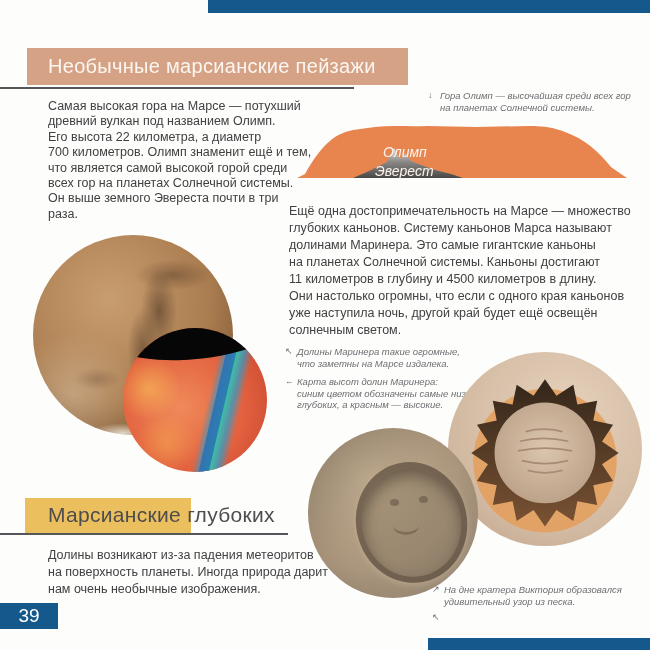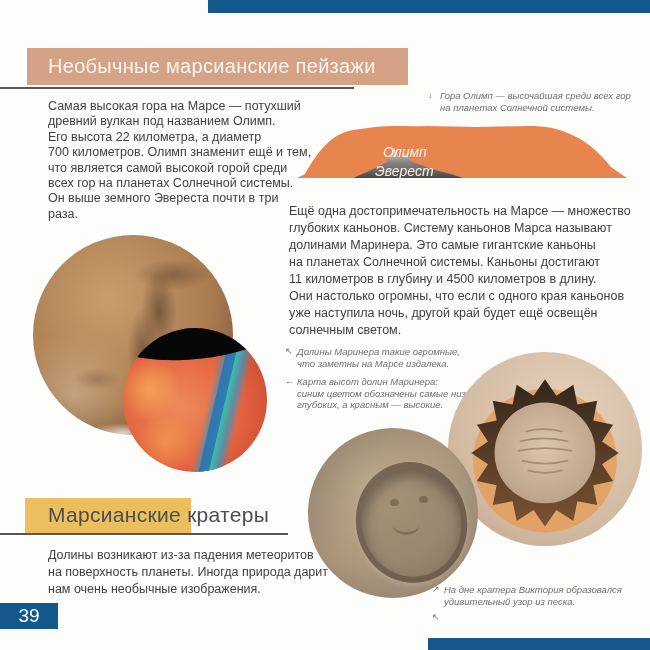--- a/index.html
+++ b/index.html
@@ -181,21 +181,21 @@
   </div>
 
   <div class="circ galle">
     <div class="rim"></div>
     <div class="eye eye-l"></div>
     <div class="eye eye-r"></div>
     <div class="smile"></div>
   </div>
 
   <div class="hl-rect"></div>
-  <div class="heading2">Марсианские кратеры</div>
+  <div class="heading2">Марсианские глубоких</div>
   <div class="rule rule2"></div>
 
   <p class="body para3">Долины возникают из-за падения метеоритов
 на поверхность планеты. Иногда природа дарит
 нам очень необычные изображения.</p>
 
   <div class="caption cap-victoria">
     <span class="arrow">↗</span>
     <span class="cap-text">На дне кратера Виктория образовался
 удивительный узор из песка.</span>

